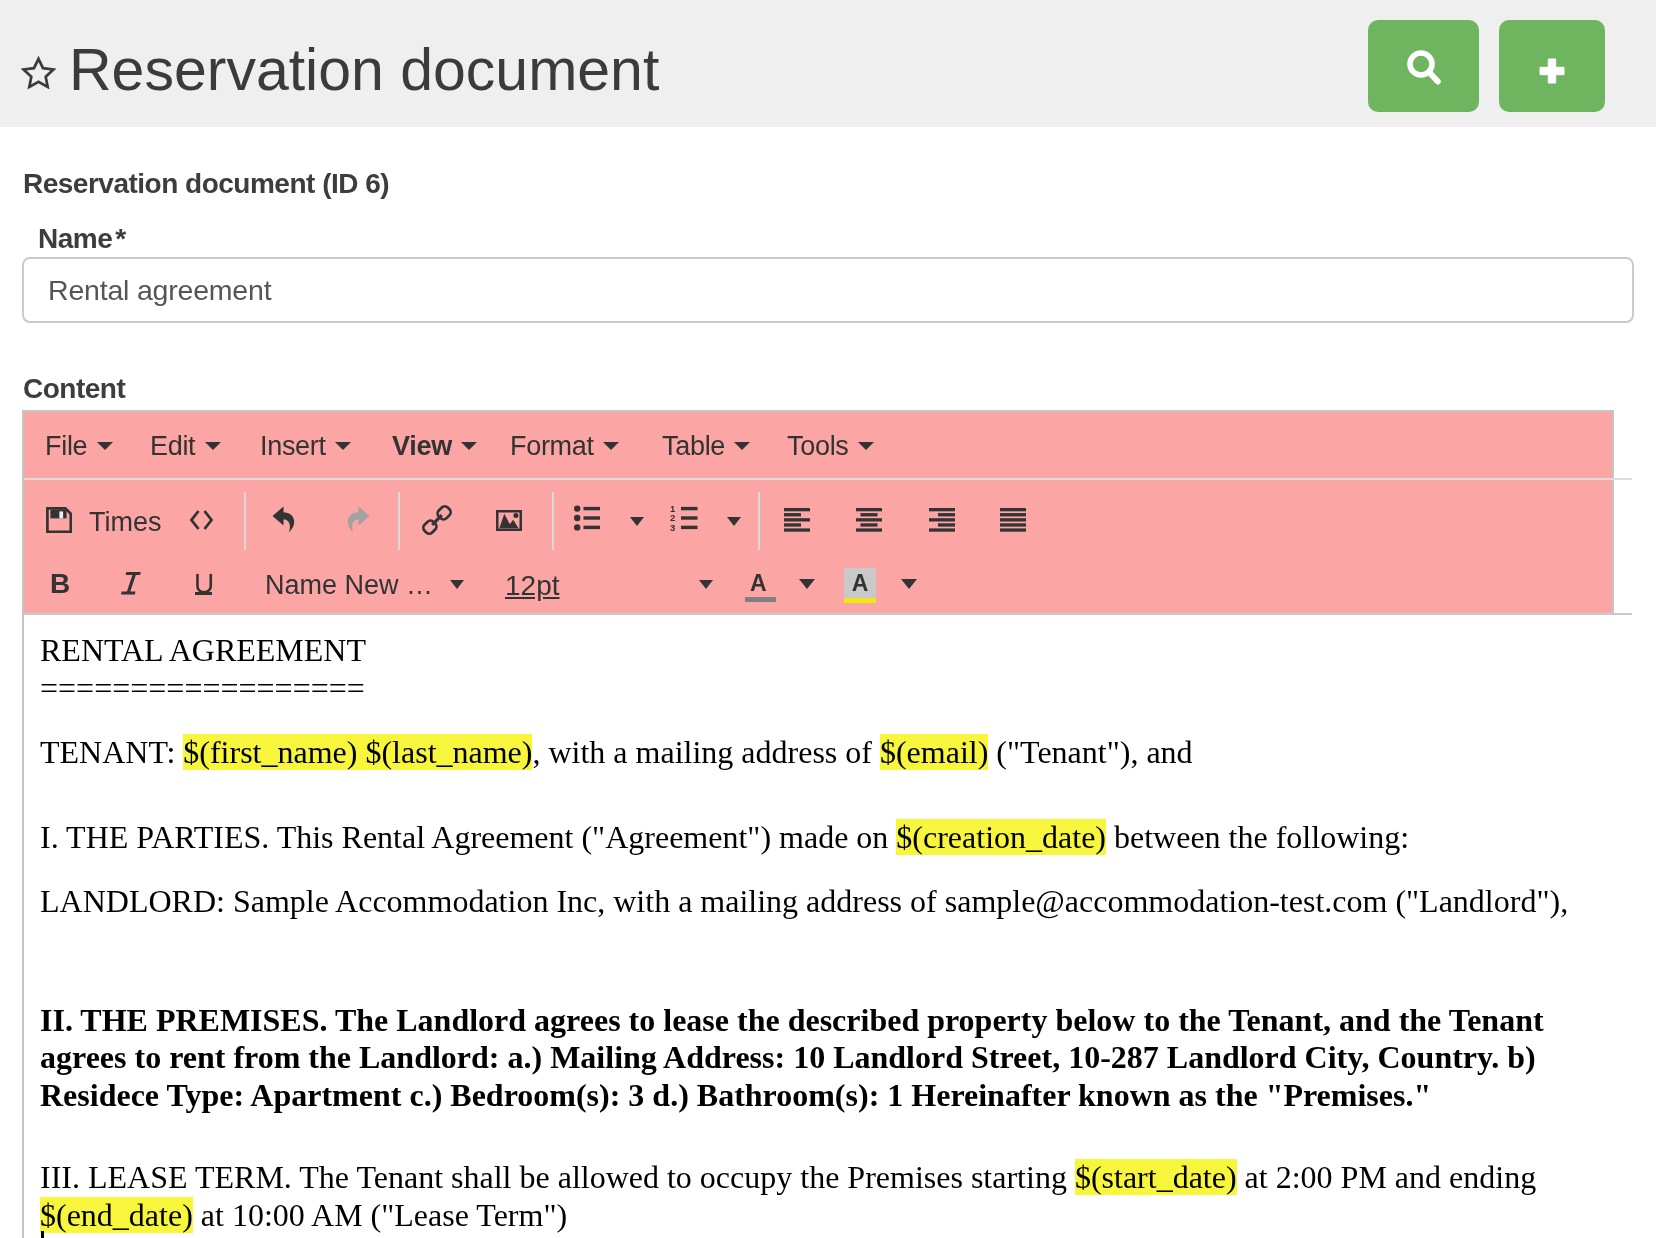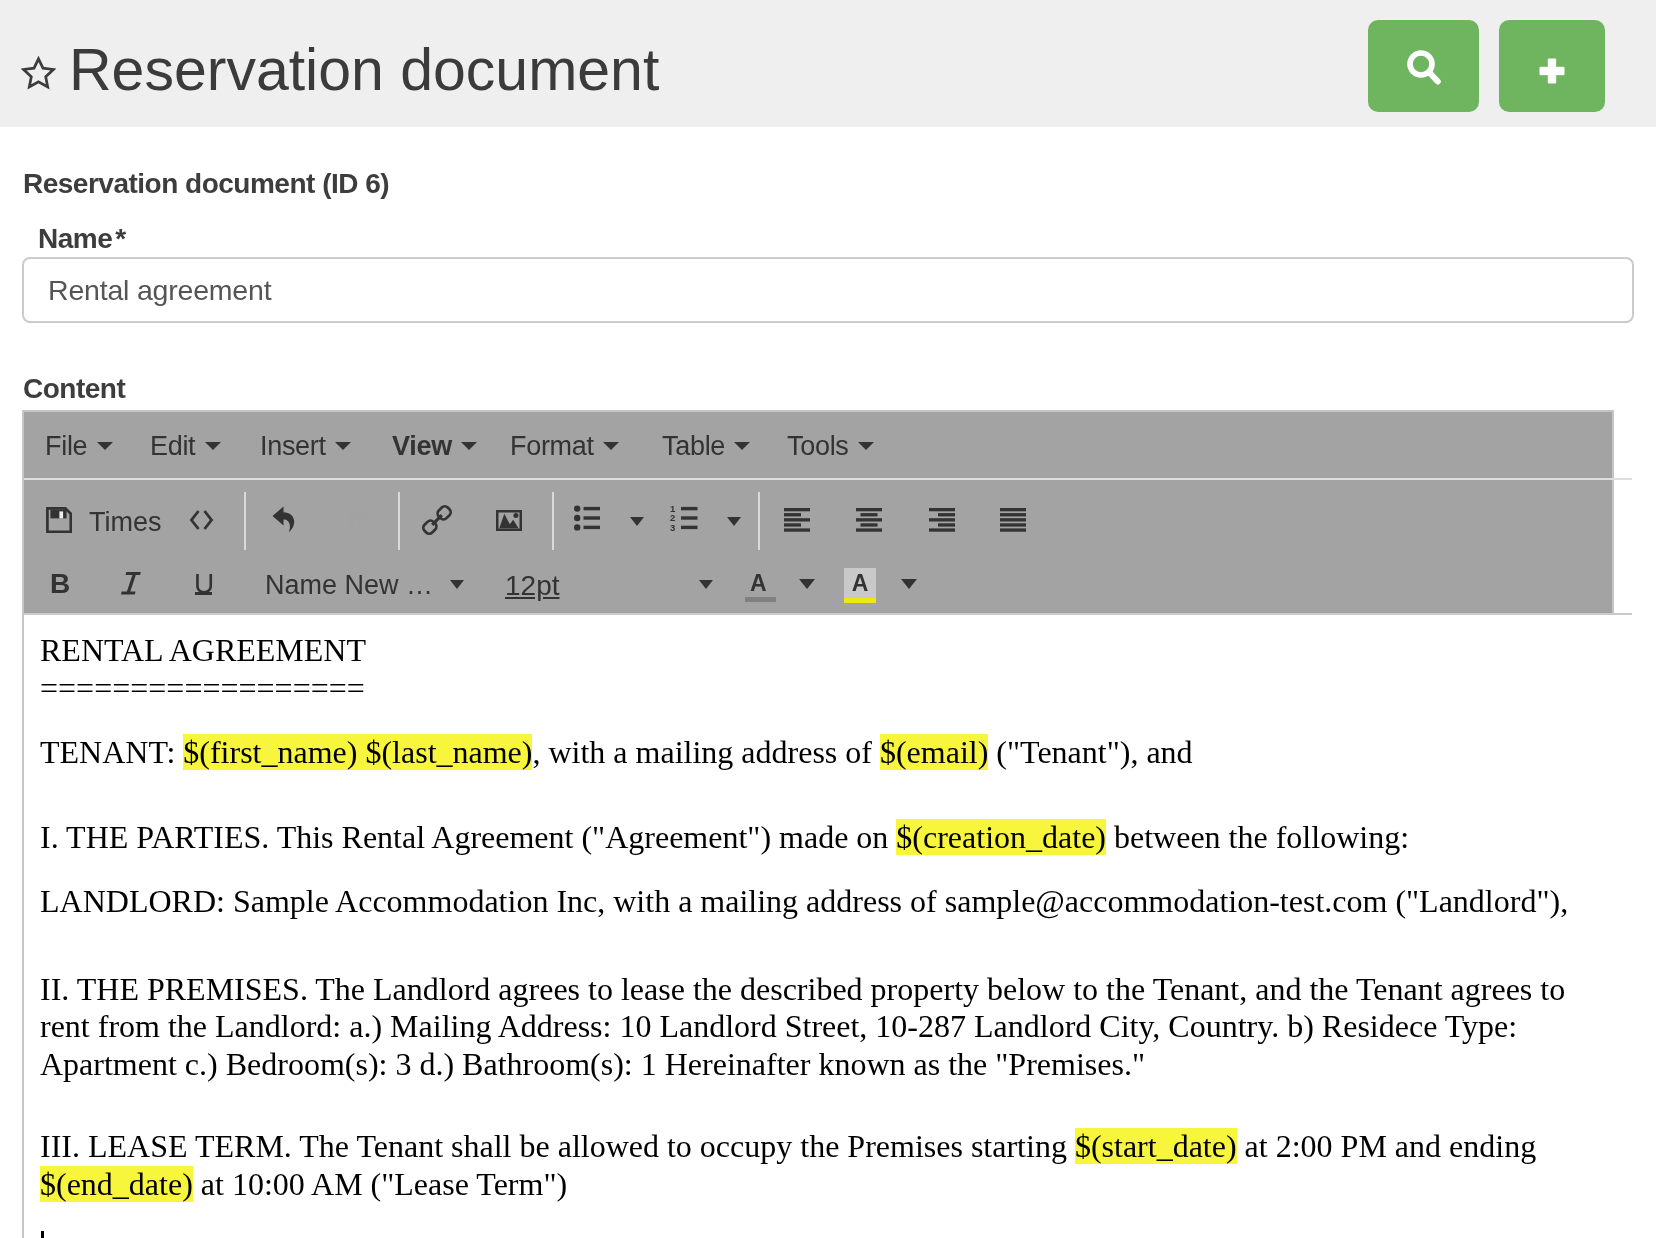--- a/index.html
+++ b/index.html
@@ -34,21 +34,21 @@
   </div>
 </div>
 
 <div class="abs lbl" style="left:23px;top:170px;">Reservation document (ID 6)</div>
 <div class="abs lbl" style="left:38px;top:225px;">Name<span style="margin-left:3px;">*</span></div>
 <div class="abs" style="left:22px;top:257px;width:1612px;height:66px;background:#fff;border:2px solid #cbcbcb;border-radius:8px;">
   <div class="abs" style="left:24px;top:17px;font-size:28.5px;line-height:1;color:#555;letter-spacing:-0.2px;">Rental agreement</div>
 </div>
 <div class="abs lbl" style="left:23px;top:375px;">Content</div>
 
-<div class="abs" style="left:22px;top:410px;width:1592px;height:828px;border:2px solid #c5c5c5;border-bottom:none;background:#a3a3a3;">
+<div class="abs" style="left:22px;top:410px;width:1592px;height:828px;border:2px solid #c5c5c5;border-bottom:none;background:#fca5a5;">
 
   <div class="abs" style="left:0;top:0;width:1608px;height:68px;border-bottom:2px solid #dedede;"></div>
   <div class="menuitem" style="left:21px;">File <span class="mcaret" style="margin-left:2px;margin-bottom:5px;"></span></div>
   <div class="menuitem" style="left:126px;">Edit <span class="mcaret" style="margin-left:2px;margin-bottom:5px;"></span></div>
   <div class="menuitem" style="left:236px;">Insert <span class="mcaret" style="margin-left:2px;margin-bottom:5px;"></span></div>
   <div class="menuitem" style="left:368px;font-weight:bold;">View <span class="mcaret" style="margin-left:2px;margin-bottom:5px;"></span></div>
   <div class="menuitem" style="left:486px;">Format <span class="mcaret" style="margin-left:2px;margin-bottom:5px;"></span></div>
   <div class="menuitem" style="left:638px;">Table <span class="mcaret" style="margin-left:2px;margin-bottom:5px;"></span></div>
   <div class="menuitem" style="left:763px;">Tools <span class="mcaret" style="margin-left:2px;margin-bottom:5px;"></span></div>
 
@@ -160,18 +160,18 @@
   <div class="abs" style="left:820px;top:186px;width:32px;height:4.5px;background:#f0e612;"></div>
   <div class="abs caret" style="left:877px;top:167px;border-left-width:8.5px;border-right-width:8.5px;border-top-width:10px;"></div>
   <div class="abs" style="left:0;top:201px;width:1608px;height:2px;background:#cacaca;"></div>
 
   <div class="abs" style="left:0;top:203px;width:1608px;height:623px;background:#fff;overflow:hidden;">
     <div id="doc" style="padding:17px 14px 0 16px;font-family:'Liberation Serif',serif;font-size:32px;line-height:37.6px;color:#000;">
       <p style="margin:0;">RENTAL AGREEMENT<br>==================</p>
       <p style="margin:27.3px 0 0 0;">TENANT: <span class="hl">$(first_name) $(last_name)</span>, with a mailing address of <span class="hl">$(email)</span> ("Tenant"), and</p>
       <p style="margin:47.2px 0 0 0;">I. THE PARTIES. This Rental Agreement ("Agreement") made on <span class="hl">$(creation_date)</span> between the following:</p>
       <p style="margin:26.2px 0 0 0;">LANDLORD: Sample Accommodation Inc, with a mailing address of sample@accommodation-test.com ("Landlord"),</p>
-      <p style="margin:50px 0 0 0;">II. THE PREMISES. The Landlord agrees to lease the described property below to the Tenant, and the Tenant agrees to rent from the Landlord: a.) Mailing Address: 10 Landlord Street, 10-287 Landlord City, Country. b) Residece Type: Apartment c.) Bedroom(s): 3 d.) Bathroom(s): 1 Hereinafter known as the "Premises."</p>
+      <p style="margin:81px 0 0 0;font-weight:bold;">II. THE PREMISES. The Landlord agrees to lease the described property below to the Tenant, and the Tenant agrees to rent from the Landlord: a.) Mailing Address: 10 Landlord Street, 10-287 Landlord City, Country. b) Residece Type: Apartment c.) Bedroom(s): 3 d.) Bathroom(s): 1 Hereinafter known as the "Premises."</p>
       <p style="margin:45px 0 0 0;">III. LEASE TERM. The Tenant shall be allowed to occupy the Premises starting <span class="hl">$(start_date)</span> at 2:00 PM and ending <span class="hl">$(end_date)</span> at 10:00 AM ("Lease Term")</p>
     </div>
     <div class="abs" style="left:17px;top:616px;width:2.5px;height:12px;background:#000;"></div>
   </div>
 </div>
 
 </body></html>

